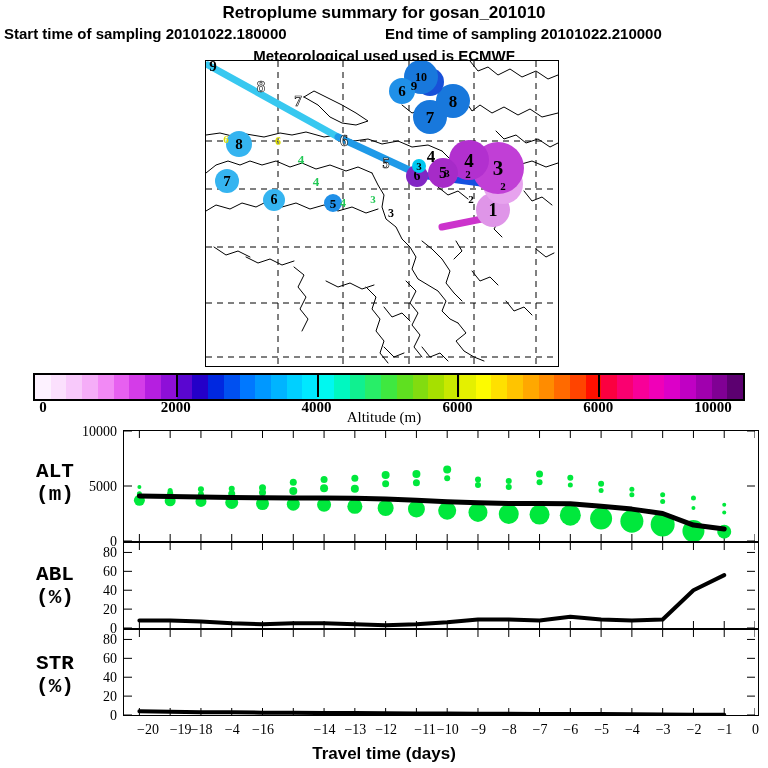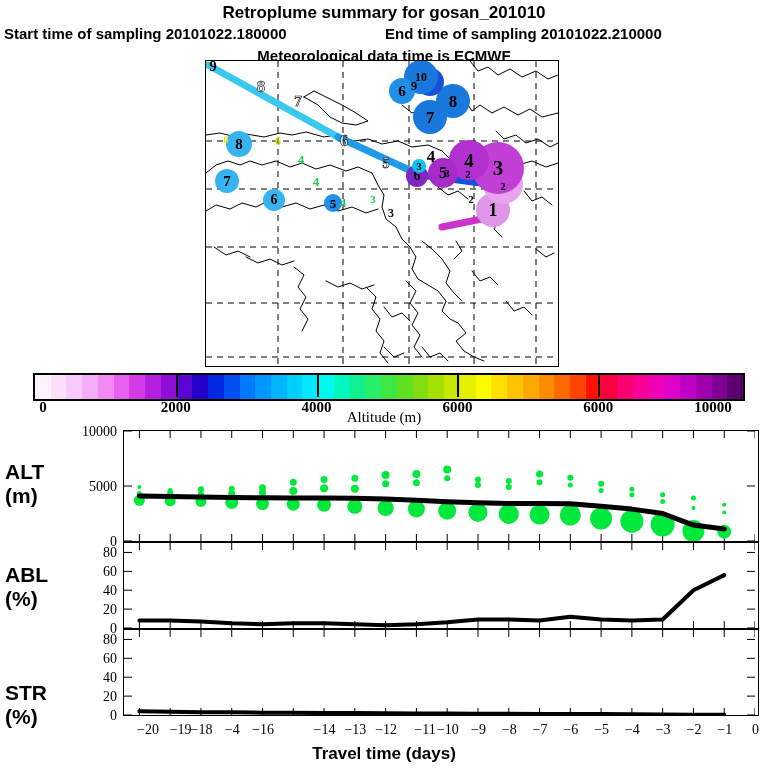--- a/index.html
+++ b/index.html
@@ -30,34 +30,34 @@
   #cbar-label{left:0;top:409px;width:768px;text-align:center;font-size:15px;
               font-family:"Liberation Serif",serif;}
 
   
   .panel{position:absolute;left:123px;width:634px;border:1.5px solid #000;background:#fff;}
   #panel-alt{top:430px;height:110px;}
   #panel-abl{top:542px;height:85px;}
   #panel-str{top:629px;height:85px;}
   .panel svg{position:absolute;left:0;top:0;}
 
-  .ylab{position:absolute;font-weight:bold;font-size:21px;text-align:left;width:100px;left:5px;}
+  .ylab{position:absolute;font-weight:bold;font-size:21px;text-align:center;width:100px;left:5px;font-family:Liberation Mono, monospace;}
   .ytick{position:absolute;font-family:"Liberation Serif",serif;font-size:14px;
          text-align:right;width:60px;transform:translateY(-50%);}
   .xtick{position:absolute;top:722px;font-family:"Liberation Serif",serif;font-size:14px;
          transform:translateX(-50%);white-space:nowrap;}
   #xaxis-title{left:0;top:744px;width:768px;text-align:center;font-size:17px;font-weight:bold;}
 </style>
 </head>
 <body>
 
 <div class="abs ttl" id="title-main">Retroplume summary for gosan_201010</div>
 <div class="abs" id="title-start">Start time of sampling 20101022.180000</div>
 <div class="abs" id="title-end">End time of sampling 20101022.210000</div>
-<div class="abs ttl" id="title-met">Meteorological data time is ECMWF</div>
+<div class="abs ttl" id="title-met">Meteorological used used is ECMWF</div>
 
 <div class="abs" id="map-frame">
   <svg id="map-svg" width="352" height="305" viewBox="0 0 352 305">
 
     <g stroke="#000" stroke-width="1" stroke-dasharray="6,5" fill="none">
       <line x1="0" y1="80" x2="352" y2="80"></line>
       <line x1="0" y1="128" x2="352" y2="128"></line>
       <line x1="0" y1="186" x2="352" y2="186"></line>
       <line x1="0" y1="242" x2="352" y2="242"></line>
       <line x1="0" y1="296" x2="352" y2="296"></line>
@@ -216,21 +216,21 @@
 <div id="cbar-label" class="abs">Altitude (m)</div>
 
 <div class="ylab abs" style="top:460px;">
   <div>ALT</div>
   <div>(m)</div>
 </div>
 <div class="ylab abs" style="top:563px;">
   <div>ABL</div>
   <div>(%)</div>
 </div>
-<div class="ylab abs" style="top:681px;">
+<div class="ylab abs" style="top:652px;">
   <div>STR</div>
   <div>(%)</div>
 </div>
 
 <div class="panel" id="panel-alt">
     <svg width="631" height="110" viewBox="0 0 631 110">
       <g stroke="#000" stroke-width="1">
         <line x1="15.390243902439025" y1="0" x2="15.390243902439025" y2="7"></line>
         <line x1="15.390243902439025" y1="110" x2="15.390243902439025" y2="103"></line>
         <line x1="46.17073170731707" y1="0" x2="46.17073170731707" y2="7"></line>

